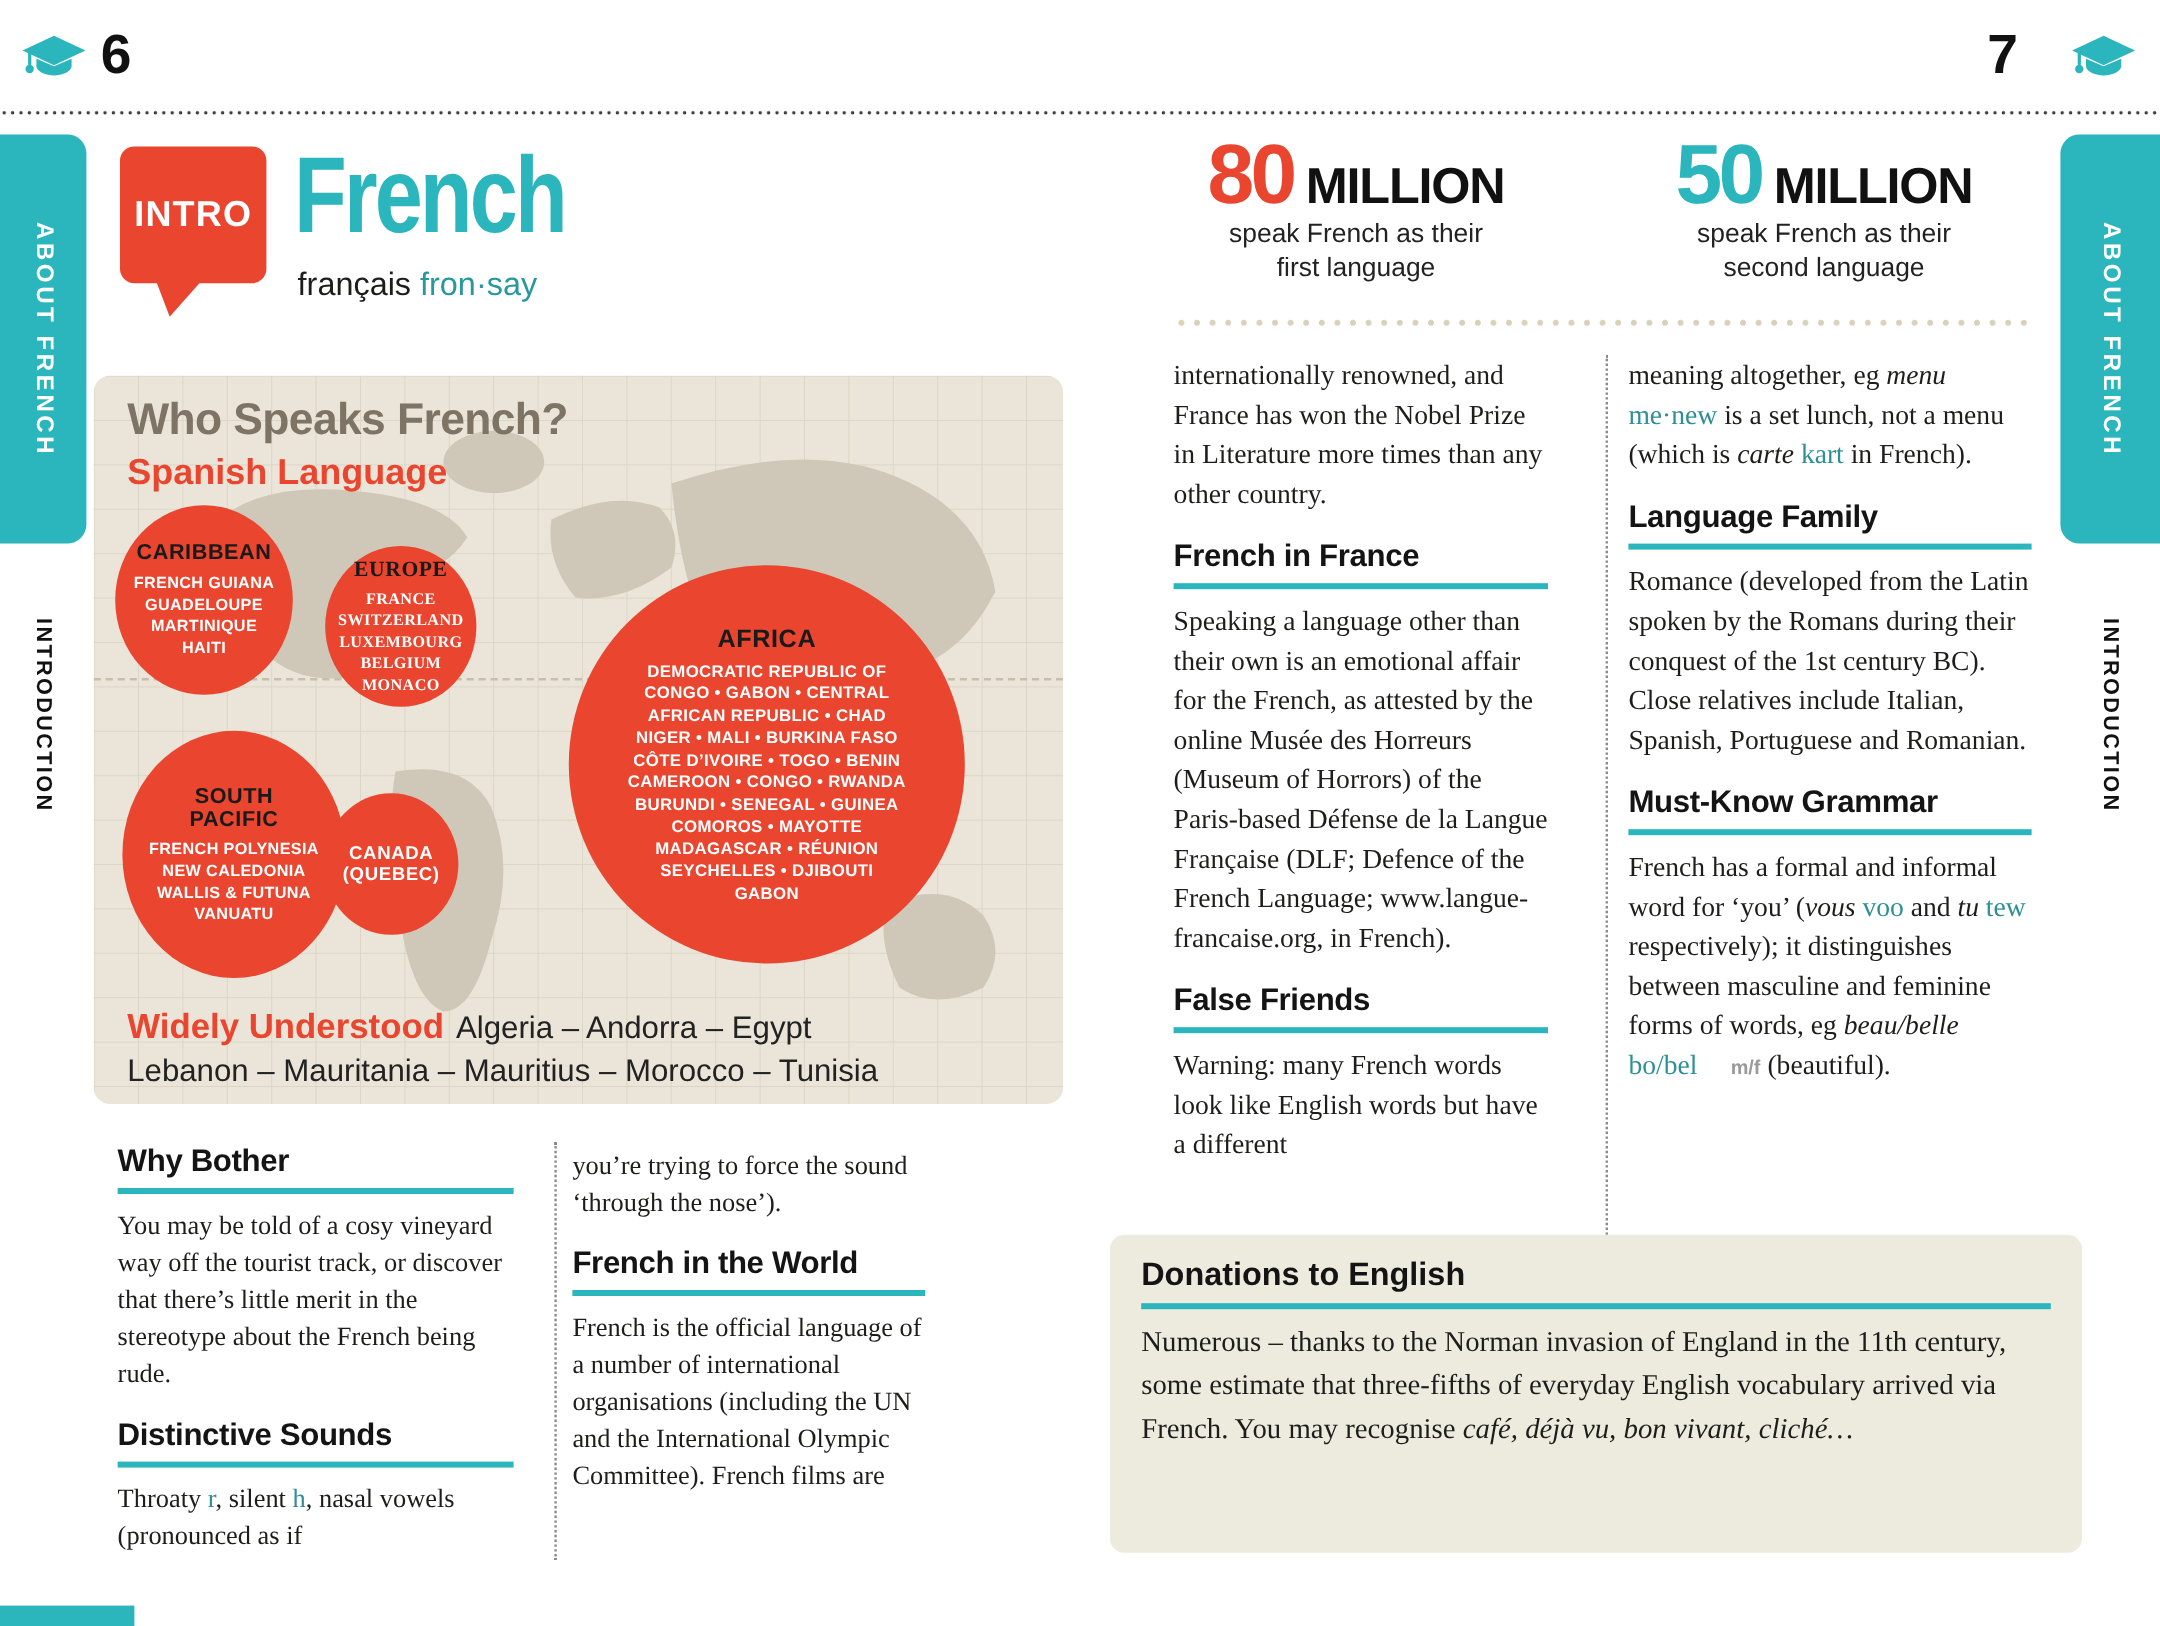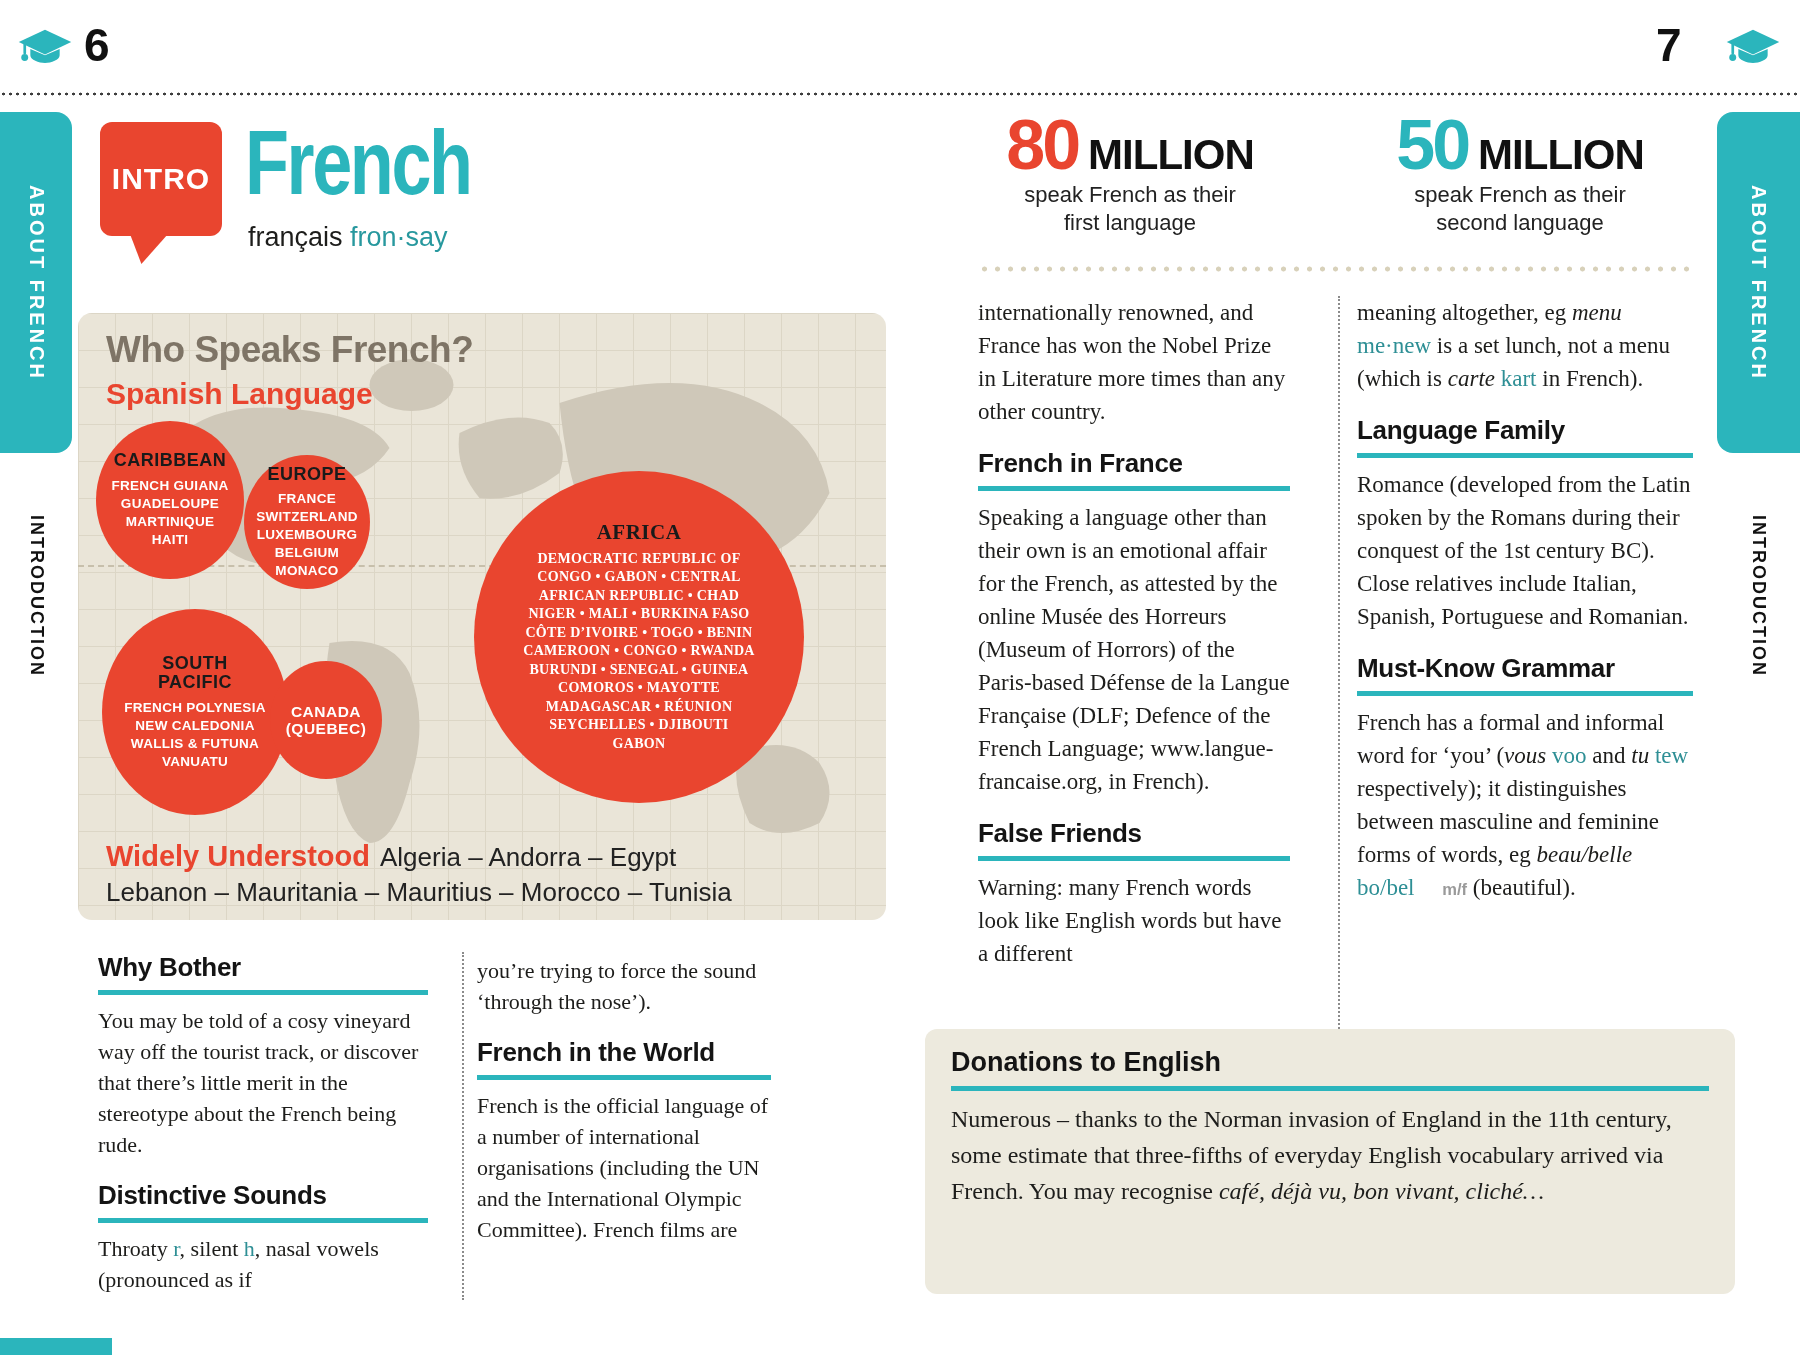--- a/index.html
+++ b/index.html
@@ -51,22 +51,22 @@
   .info-title{position:absolute;left:28px;top:16px;font-size:37px;font-weight:700;color:#7e7466;
     letter-spacing:-0.5px;}
   .info-subtitle{position:absolute;left:28px;top:64px;font-size:30px;font-weight:700;color:#e9452f;}
   .circle{position:absolute;background:#e9452f;border-radius:50%;display:flex;flex-direction:column;
     align-items:center;justify-content:center;text-align:center;padding:6px;box-sizing:border-box;}
   .circle-title{font-weight:700;color:#1a1a1a;font-size:18px;letter-spacing:.5px;line-height:1.1;
     margin-bottom:6px;white-space:pre-line;}
   .circle-list{font-weight:700;color:#fff;font-size:13.5px;line-height:1.32;white-space:pre-line;
     letter-spacing:.3px;}
   .circle-caribbean{left:18px;top:108px;width:148px;height:158px;}
-  .circle-europe{left:166px;top:142px;width:126px;height:134px;}
-  .circle-africa{left:396px;top:158px;width:330px;height:332px;font-family:Liberation Serif, serif;}
+  .circle-europe{left:193px;top:142px;width:126px;height:134px;font-family:Liberation Serif, serif;}
+  .circle-africa{left:396px;top:158px;width:330px;height:332px;}
   .circle-africa .circle-title{font-size:21px;}
   .circle-africa .circle-list{font-size:14px;}
   .circle-southpacific{left:24px;top:296px;width:186px;height:206px;justify-content:center;}
   .circle-canada{left:192px;top:348px;width:112px;height:118px;}
   .circle-canada .circle-title{color:#fff;font-size:15.5px;margin:0;}
   .widely{position:absolute;left:28px;top:524px;width:648px;font-size:26px;line-height:1.32;color:#222;}
   .widely-label{color:#e9452f;font-weight:700;font-size:29px;margin-right:10px;}
 
   
   .col{position:absolute;}

